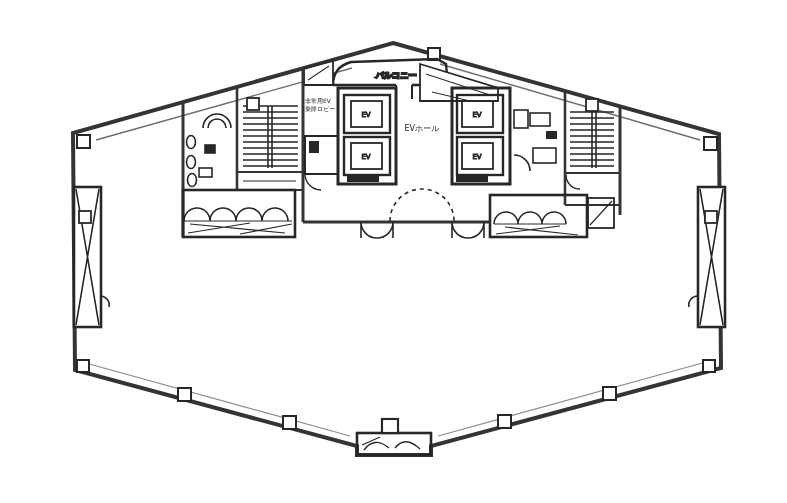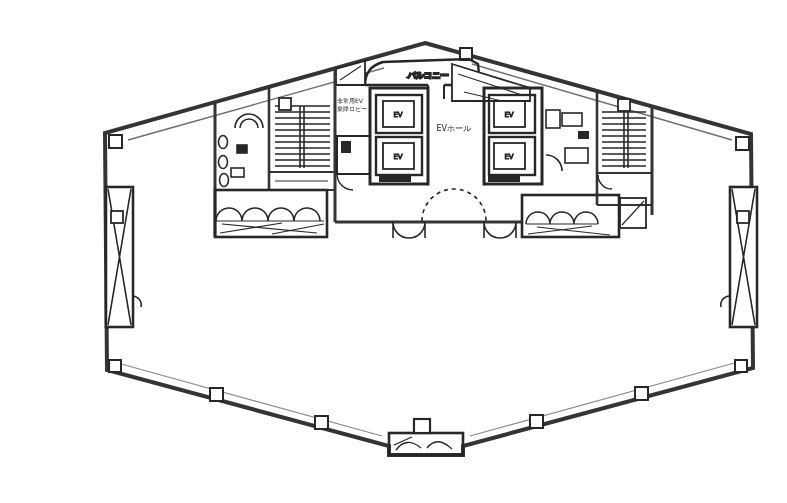--- a/index.html
+++ b/index.html
@@ -1,18 +1,18 @@
 <!DOCTYPE html>
 <html><head>
 <meta charset="utf-8">
 <style>
   html,body{margin:0;padding:0;background:#ffffff;}
   .page{position:relative;width:787px;height:503px;background:#ffffff;overflow:hidden;
         font-family:"DejaVu Sans",sans-serif;}
-  .plan-wrap{position:absolute;inset:0;filter:blur(.45px) contrast(1.08);padding-left:32px;}
+  .plan-wrap{position:absolute;inset:0;filter:blur(.45px) contrast(1.08);}
   svg{display:block;}
   text{fill:#2a2a2a;}
   .lbl{font-family:"DejaVu Sans",sans-serif;}
 </style>
 </head>
 <body>
 
 <div class="page">
  <div class="plan-wrap">
   <svg width="787" height="503" viewBox="0 0 787 503">

